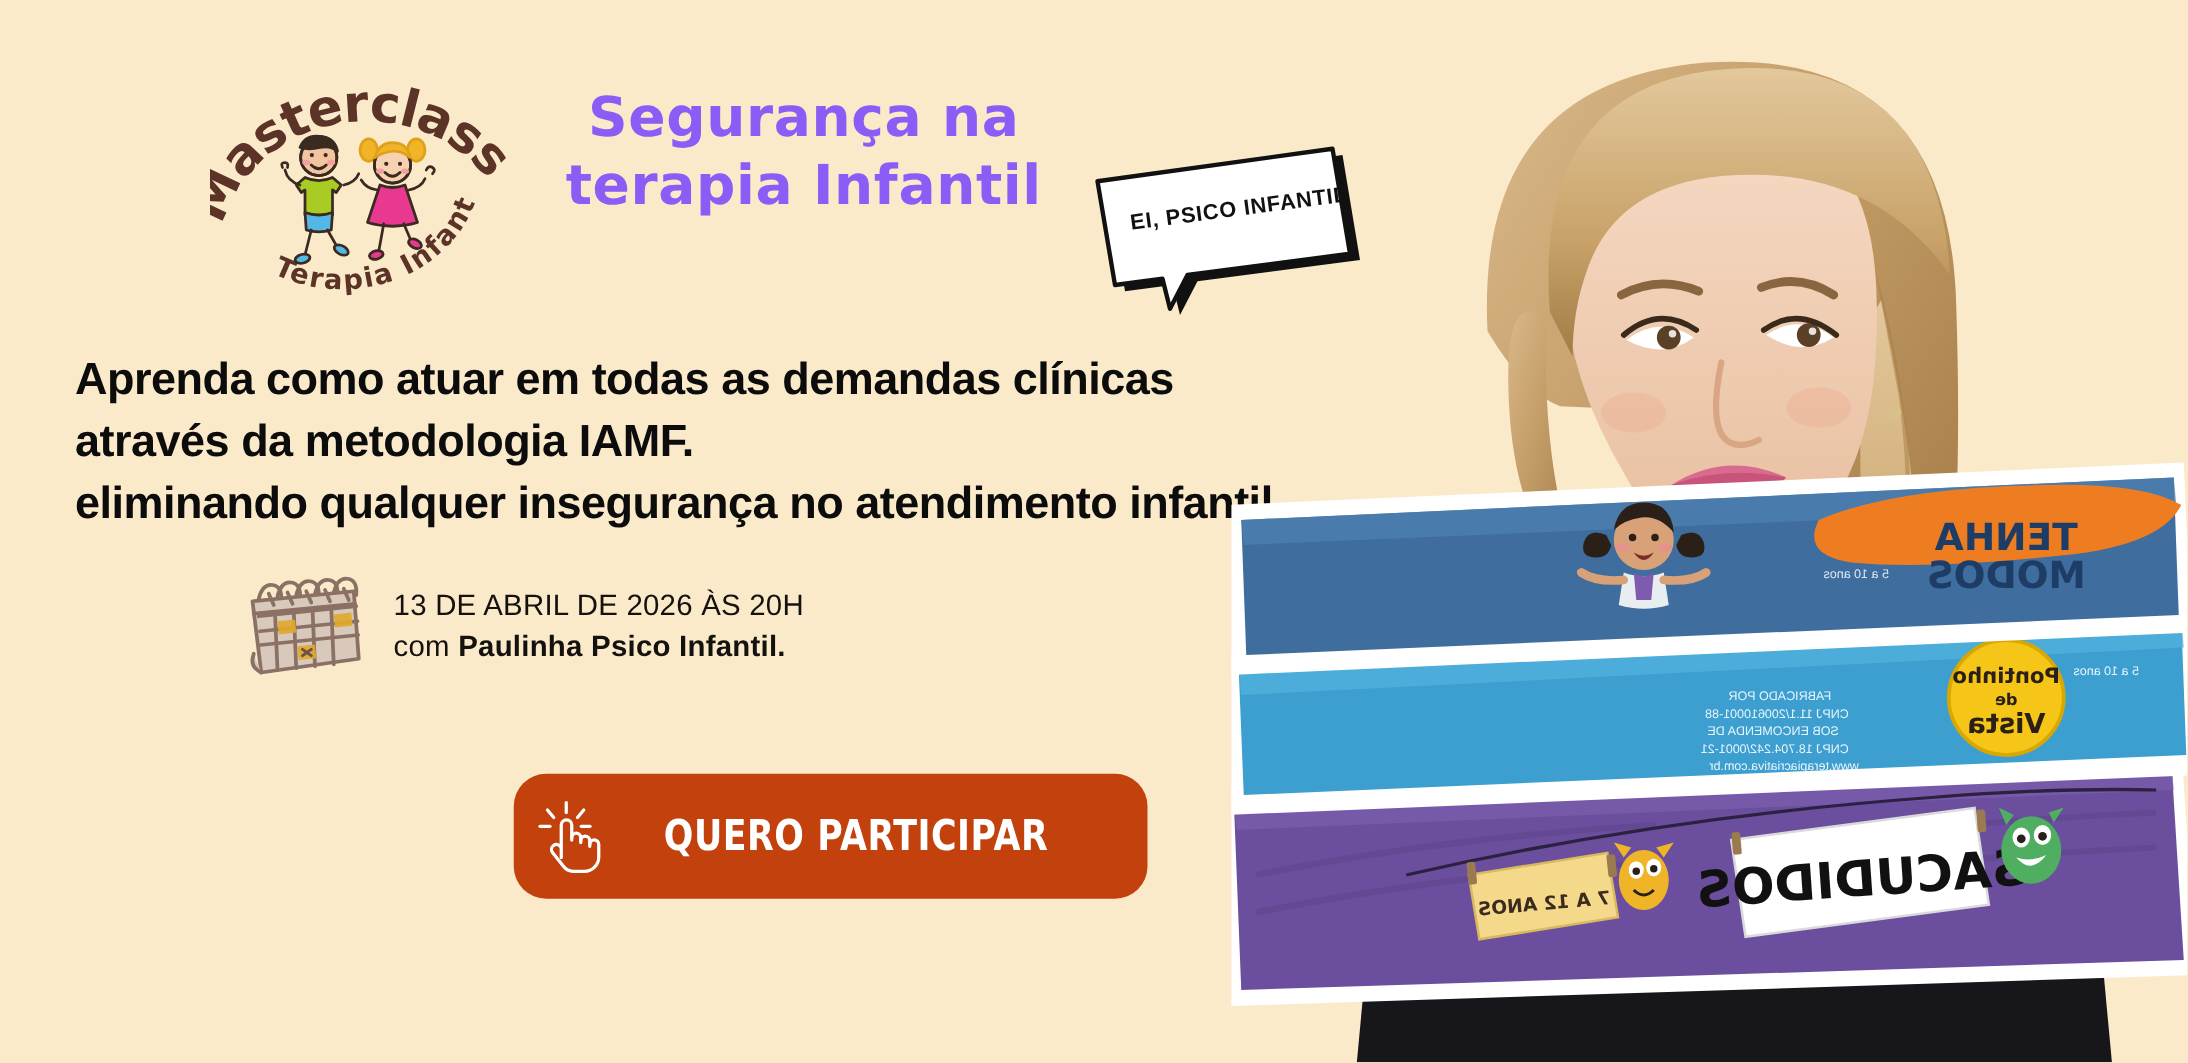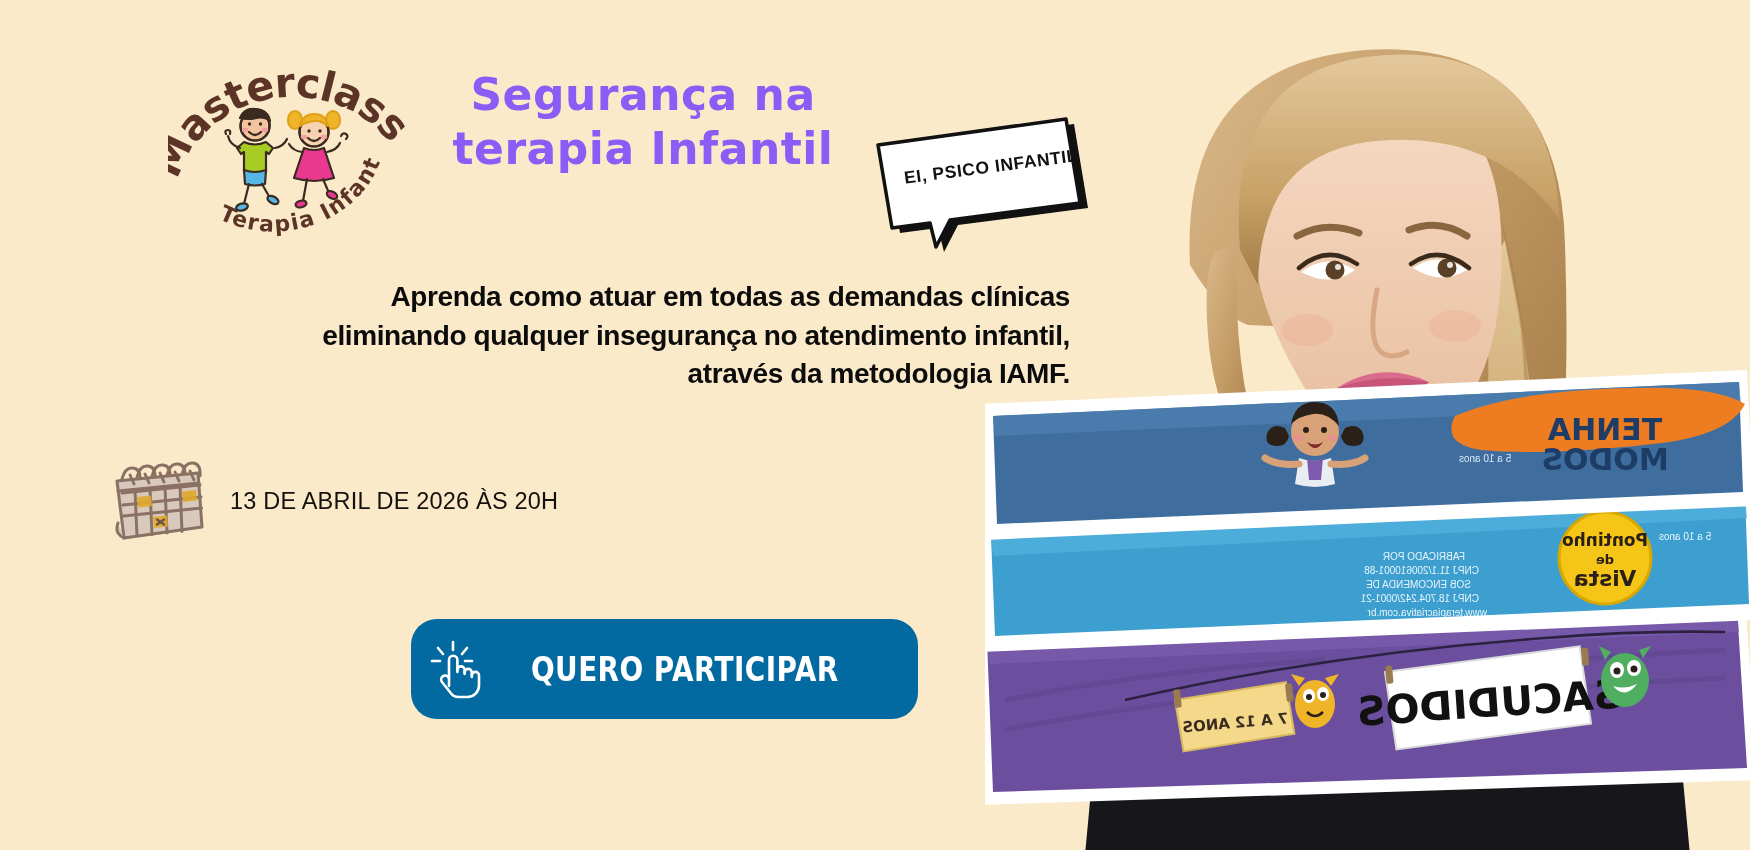--- a/index.html
+++ b/index.html
@@ -67,56 +67,57 @@
     color: #111;
     padding-left: 8px;
     pointer-events: none;
   }
 
   
   .subhead {
     position: absolute;
     left: 60px; top: 278px;
     width: 1010px;
-    text-align: right;
+    text-align: left;
     color: #0C0C0C;
     font-family: "Liberation Sans", sans-serif;
     font-weight: bold;
-    font-size: 28px;
+    font-size: 36px;
     line-height: 1.38;
     letter-spacing: -0.4px;
   }
   .subhead div { white-space: nowrap; }
 
   
   .info-block {
     position: absolute;
     left: 108px; top: 455px;
     width: 620px;
     display: flex;
     align-items: center;
     gap: 26px;
+    justify-content: center;
   }
   .cal-icon { flex: 0 0 auto; }
   .info-lines {
     font-family: "Liberation Sans", sans-serif;
     color: #14110F;
     font-size: 23.5px;
     line-height: 1.39;
     letter-spacing: 0.2px;
   }
   .info-lines .ln { white-space: nowrap; }
   .info-lines .b { font-weight: bold; }
 
   
   .cta {
     position: absolute;
     left: 411px; top: 619px;
     width: 507px; height: 100px;
-    background: #0369a1;
+    background: #c2410c;
     border: none;
     border-radius: 26px;
     display: flex;
     align-items: center;
     justify-content: flex-start;
     padding-left: 18px;
     gap: 44px;
     cursor: pointer;
   }
   .cta-label {
@@ -219,22 +220,22 @@
 
       <path d="M14 38 L202 12 L216 96 L86 113 L72 140 L66 116 L28 121 Z" fill="#111111"></path>
 
       <path d="M6 33 L194 7 L208 91 L78 108 L64 135 L58 111 L20 116 Z" fill="#FFFFFF" stroke="#111111" stroke-width="3.5" stroke-linejoin="round"></path>
     </svg>
     <div class="bubble-text">EI, PSICO INFANTIL</div>
   </div>
 
   <div class="subhead">
     <div>Aprenda como atuar em todas as demandas clínicas</div>
+    <div>através da metodologia IAMF.</div>
     <div>eliminando qualquer  insegurança no atendimento infantil,</div>
-    <div>através da metodologia IAMF.</div>
   </div>
 
   <div class="info-block">
     <svg class="cal-icon" width="96" height="92" viewBox="0 0 96 92">
       <g stroke="#8A7163" stroke-width="3" fill="none" stroke-linecap="round" stroke-linejoin="round">
 
         <path d="M14 24 q3 -12 11 -11 q8 1 7 13"></path>
         <path d="M29 22 q3 -12 11 -11 q8 1 7 13"></path>
         <path d="M44 21 q3 -12 11 -11 q8 1 7 13"></path>
         <path d="M59 20 q3 -12 11 -11 q8 1 7 13"></path>
@@ -264,20 +265,23 @@
       <path d="M29 42 L43 40.5 L44 51 L30 52.5 Z" fill="#E0A82E" opacity="0.92"></path>
       <path d="M74 36.5 L88 35 L89 45.5 L75 47 Z" fill="#E0A82E" opacity="0.92"></path>
       <path d="M45 62 L59 60.5 L60 71.5 L46 73 Z" fill="#E0A82E" opacity="0.92"></path>
       <g stroke="#6E5242" stroke-width="2.4" stroke-linecap="round">
         <path d="M49 64.5 L56 69.5"></path>
           <path d="M56 64.5 L49 69.5"></path>
       </g>
     </svg>
     <div class="info-lines">
       <div class="ln">13 DE ABRIL DE 2026 ÀS 20H</div>
+      <div class="ln">
+        <span>com </span><span class="b">Paulinha Psico Infantil.</span>
+      </div>
     </div>
   </div>
 
   <button class="cta">
     <svg width="58" height="62" viewBox="0 0 58 62">
       <g stroke="#FFFFFF" stroke-width="2.6" fill="none" stroke-linecap="round" stroke-linejoin="round">
         <path d="M24 4 L24 12"></path>
         <path d="M9 10 L14 16"></path>
         <path d="M38 10 L33 16"></path>
         <path d="M3 23 L11 23"></path>

